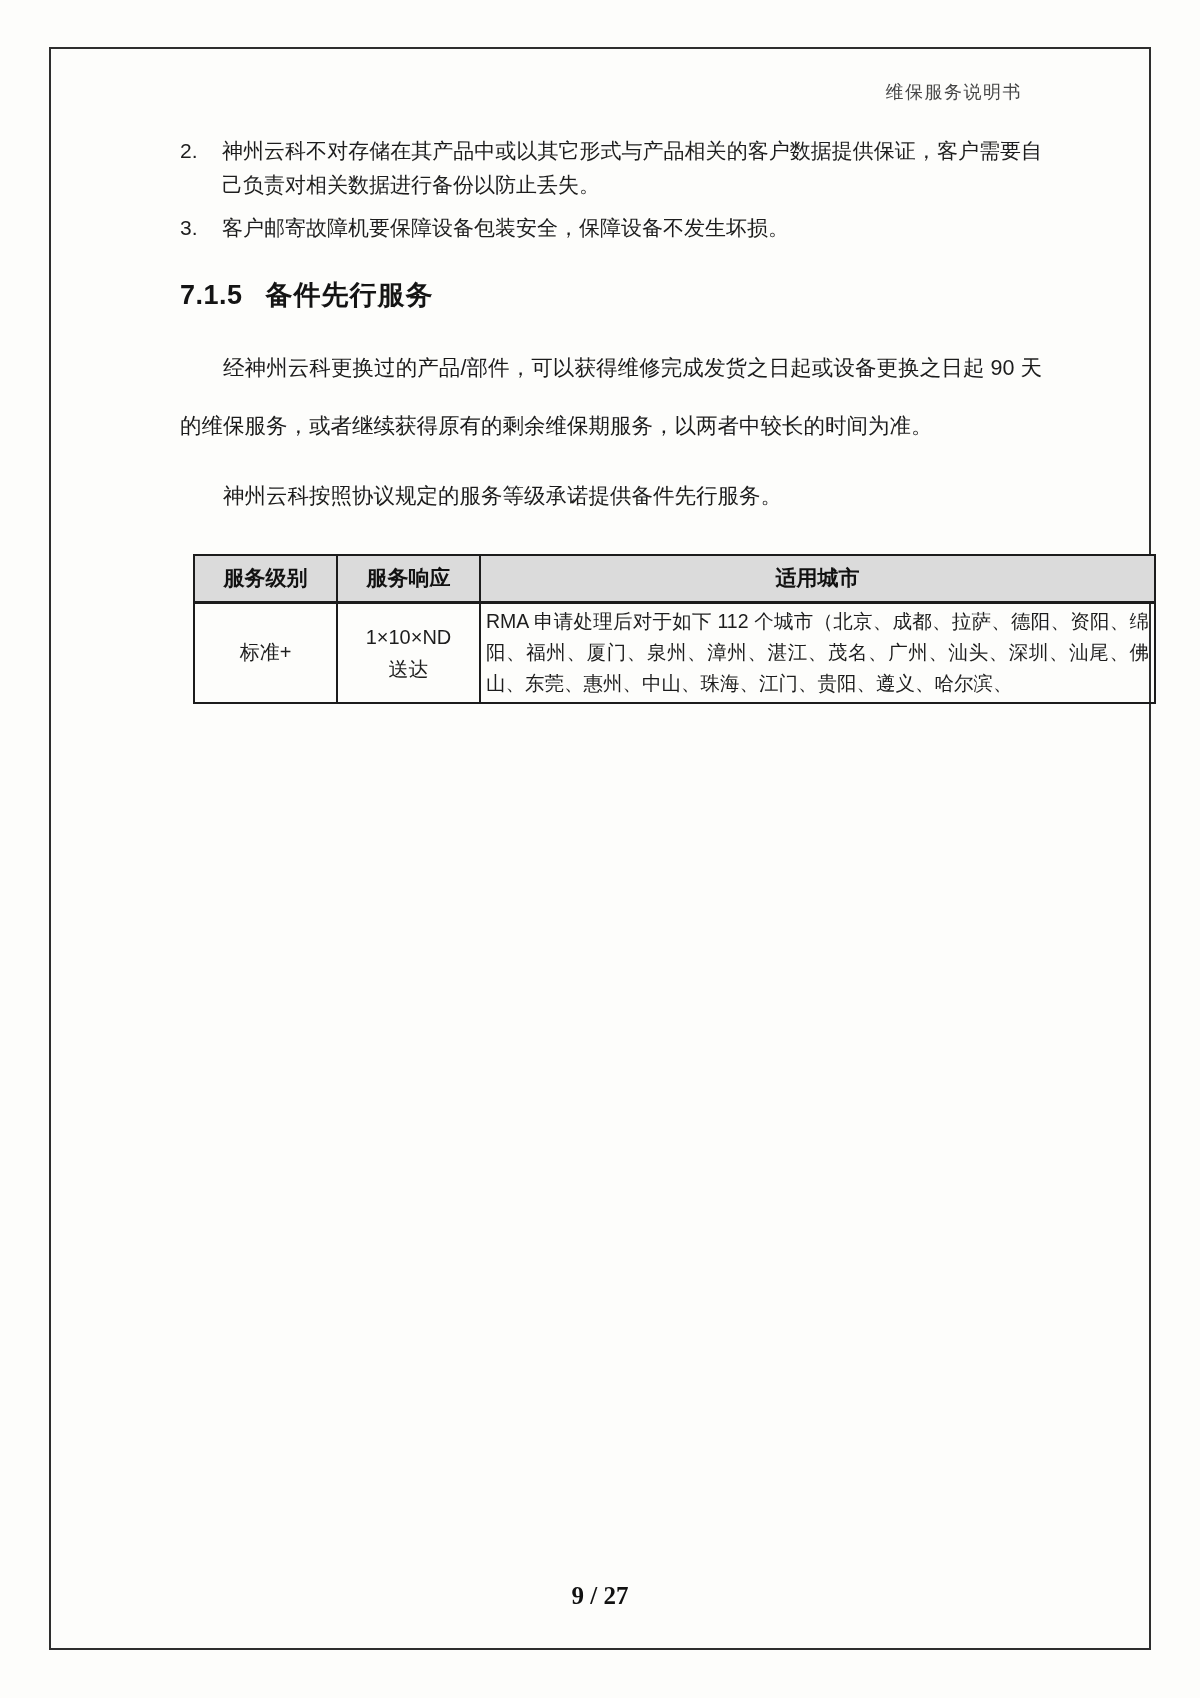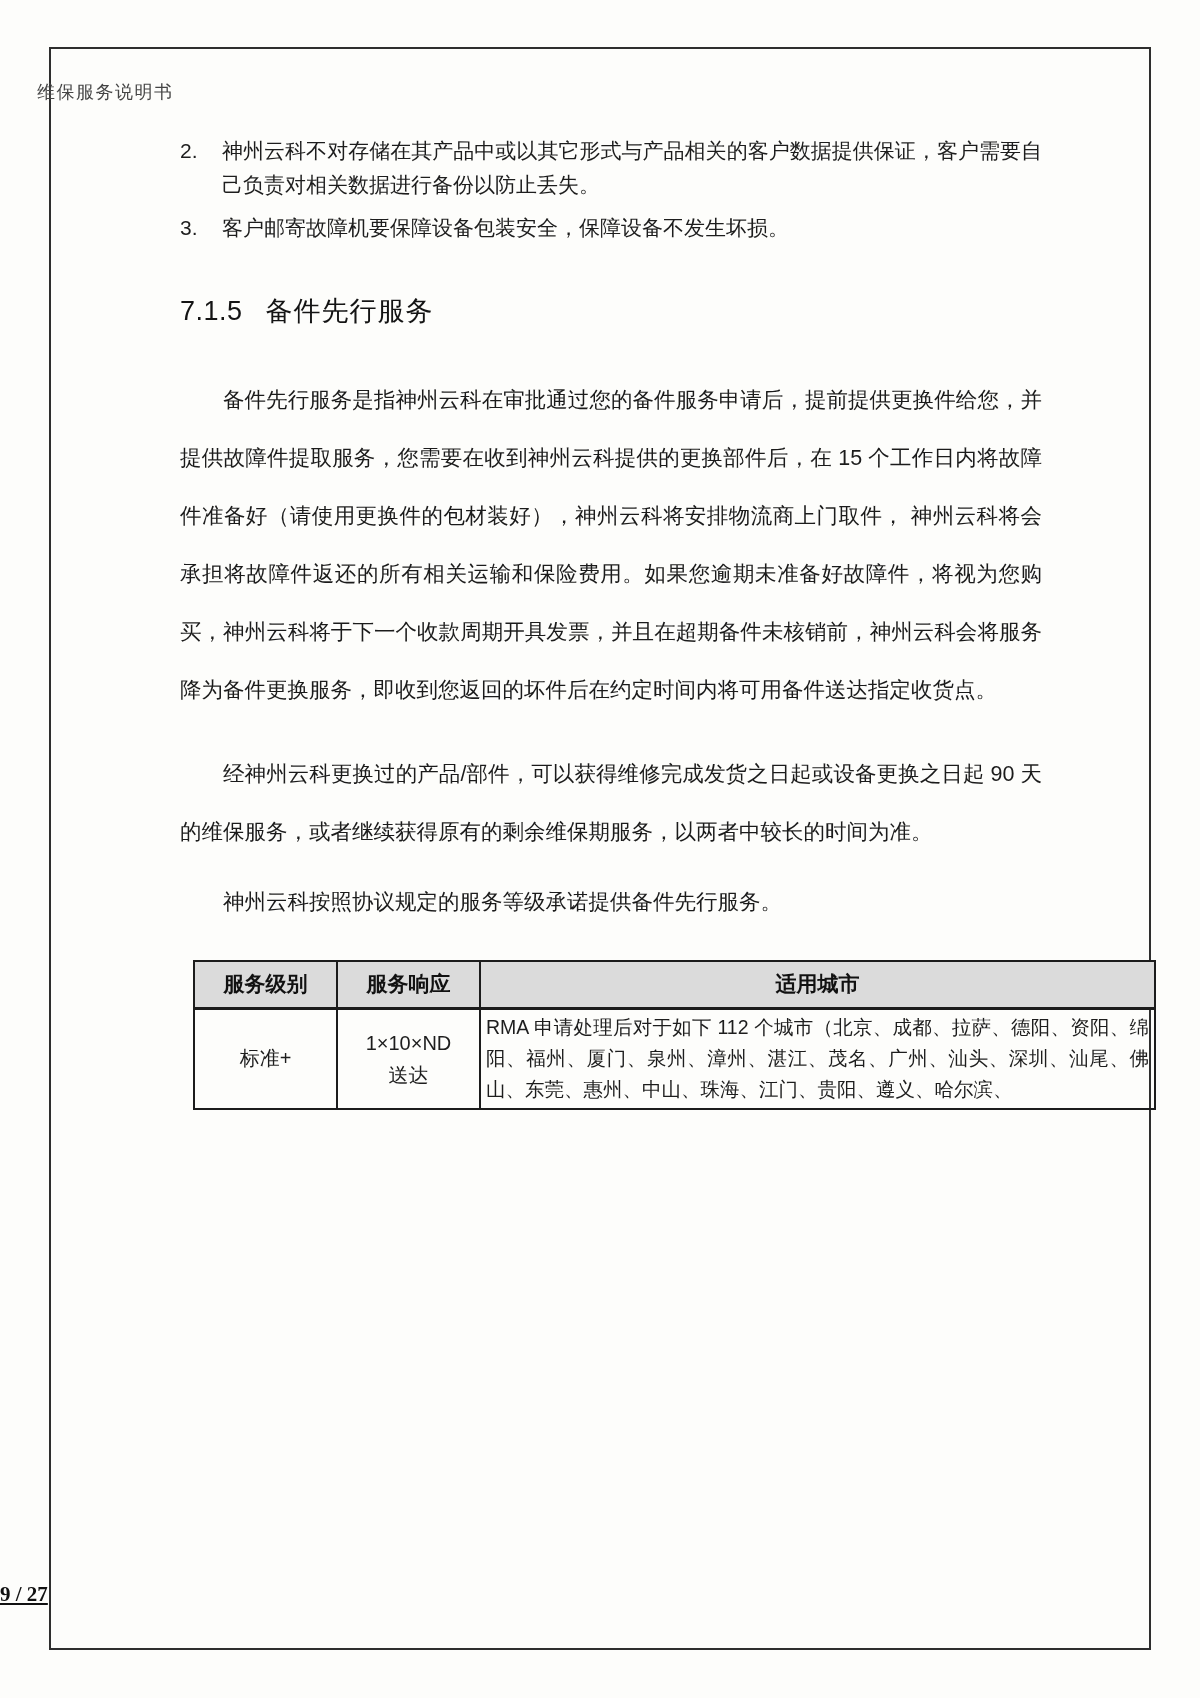--- a/index.html
+++ b/index.html
@@ -14,21 +14,21 @@
   .page-frame {
     position:absolute;
     left:49px; top:47px;
     width:1102px; height:1603px;
     border:2px solid #2e2e2e;
     background:transparent;
   }
   .page-header {
     position:absolute;
     top:80px; left:0; right:178px;
-    text-align:left;
+    text-align:right;
     font-family:"Liberation Serif", serif;
     font-size:18px;
     letter-spacing:1.5px;
     color:#454545;
     padding-left:37px;
   }
   .content {
     position:absolute;
     left:180px; top:134px;
     width:862px;
@@ -39,23 +39,23 @@
     font-size:21px;
     line-height:34px;
     margin-bottom:9px;
     color:#1d1d1d;
   }
   .doc-list-num { flex:none; width:42px; }
   .doc-list-text { flex:1; text-align:justify; }
   .section-heading {
     display:flex;
     align-items:flex-end;
-    margin-top:48px;
+    margin-top:32px;
     font-size:27px;
-    font-weight:400;
+    font-weight:700;
     line-height:36px;
     color:#141414;
   }
   .section-num { margin-right:23px; letter-spacing:0.5px; }
   .section-title { letter-spacing:1px; }
   .para {
     font-size:21.5px;
     line-height:58px;
     text-align:justify;
     text-indent:43px;
@@ -116,26 +116,25 @@
     line-height:31px;
     text-align:justify;
     padding:2px 5px 3px 5px;
     color:#1d1d1d;
     height:95px;
   }
   .page-footer {
     position:absolute;
     top:1582px; left:0;
     width:100%;
-    text-align:left;
+    text-align:center;
     font-family:"Liberation Serif", serif;
     font-weight:700;
-    font-size:21px;
+    font-size:25px;
     color:#111;
-    text-decoration:underline;
   }
 </style>
 </head>
 <body>
 
 <div class="page-frame"></div>
 
 <div class="page-header">维保服务说明书</div>
 
 <div class="content">
@@ -149,21 +148,20 @@
       <span class="doc-list-num">3.</span>
       <span class="doc-list-text">客户邮寄故障机要保障设备包装安全，保障设备不发生坏损。</span>
     </li>
   </ol>
 
   <h2 class="section-heading">
     <span class="section-num">7.1.5</span>
     <span class="section-title">备件先行服务</span>
   </h2>
 
-  <p class="para para-2">备件先行服务是指神州云科在审批通过您的备件服务申请后，提前提供更换件给您，并提供故障件提取服务，您需要在收到神州云科提供的更换部件后，在 15 个工作日内将故障件准备好（请使用更换件的包材装好），神州云科将安排物流商上门取件， 神州云科将会承担将故障件返还的所有相关运输和保险费用。如果您逾期未准备好故障件，将视为您购买，神州云科将于下一个收款周期开具发票，并且在超期备件未核销前，神州云科会将服务降为备件更换服务，即收到您返回的坏件后在约定时间内将可用备件送达指定收货点。</p>
   <p class="para para-4">经神州云科更换过的产品/部件，可以获得维修完成发货之日起或设备更换之日起 90 天的维保服务，或者继续获得原有的剩余维保期服务，以两者中较长的时间为准。</p>
   <p class="para para-5">神州云科按照协议规定的服务等级承诺提供备件先行服务。</p>
 
 
   <table class="coverage-table">
     <colgroup>
       <col class="col-level">
       <col class="col-resp">
       <col>
     </colgroup>

